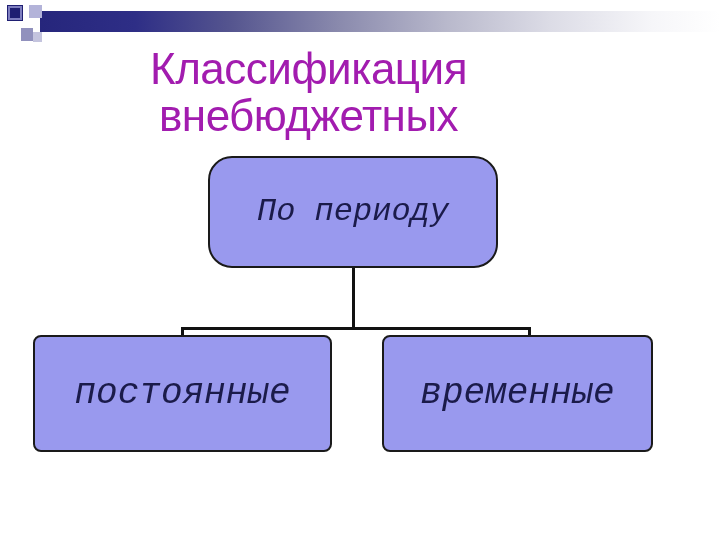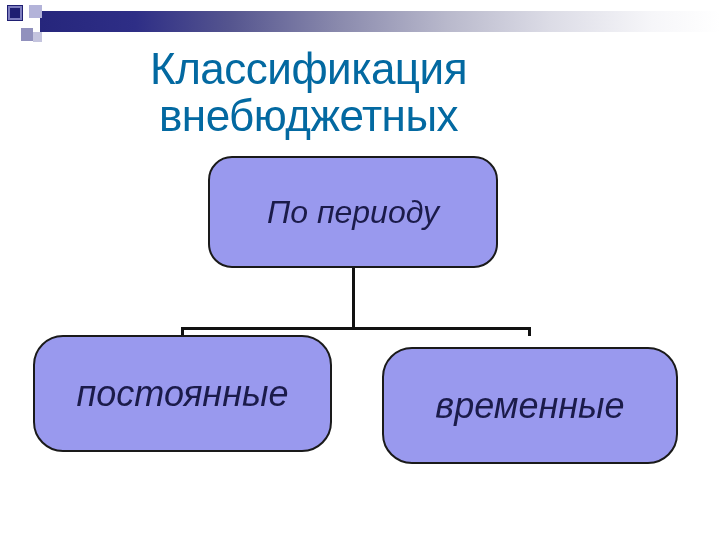--- a/index.html
+++ b/index.html
@@ -31,52 +31,53 @@
   .sq3 { left: 21px; top: 28px; width: 12px; height: 13px; background: #9191bd; }
   .sq4 { left: 33px; top: 32px; width: 9px; height: 10px; background: #c4c4de; }
 
   
   .title {
     position: absolute;
     left: 0; top: 45px; width: 617px;
     text-align: center;
     font-size: 44px;
     line-height: 47px;
-    color: #0369a1;
+    color: #a21caf;
     letter-spacing: -0.5px;
   }
 
   
   .node {
     position: absolute;
     box-sizing: border-box;
     background: #9999ee;
     border: 2px solid #1a1a1a;
     color: #1b1b4a;
     font-style: italic;
     display: flex;
     align-items: center;
     justify-content: center;
     text-align: center;
+    font-family: Liberation Mono, monospace;
   }
   .node-root {
     left: 208px; top: 156px;
     width: 290px; height: 112px;
     border-radius: 24px;
     font-size: 32px;
     line-height: 38px;
   }
   .node-child {
     top: 335px;
     height: 117px;
-    border-radius: 30px;
+    border-radius: 8px;
     font-size: 36px;
   }
   .node-left  { left: 33px;  width: 299px; }
-  .node-right { left: 382px; width: 296px; margin-top: 12px; }
+  .node-right { left: 382px; width: 271px; }
 
   
   .line { position: absolute; background: #111111; }
   .stem       { left: 352px; top: 268px; width: 3px;   height: 61px; }
   .crossbar   { left: 181px; top: 327px; width: 350px; height: 3px;  }
   .drop-left  { left: 181px; top: 327px; width: 3px;   height: 9px;  }
   .drop-right { left: 528px; top: 327px; width: 3px;   height: 9px;  }
 </style>
 </head>
 <body>

